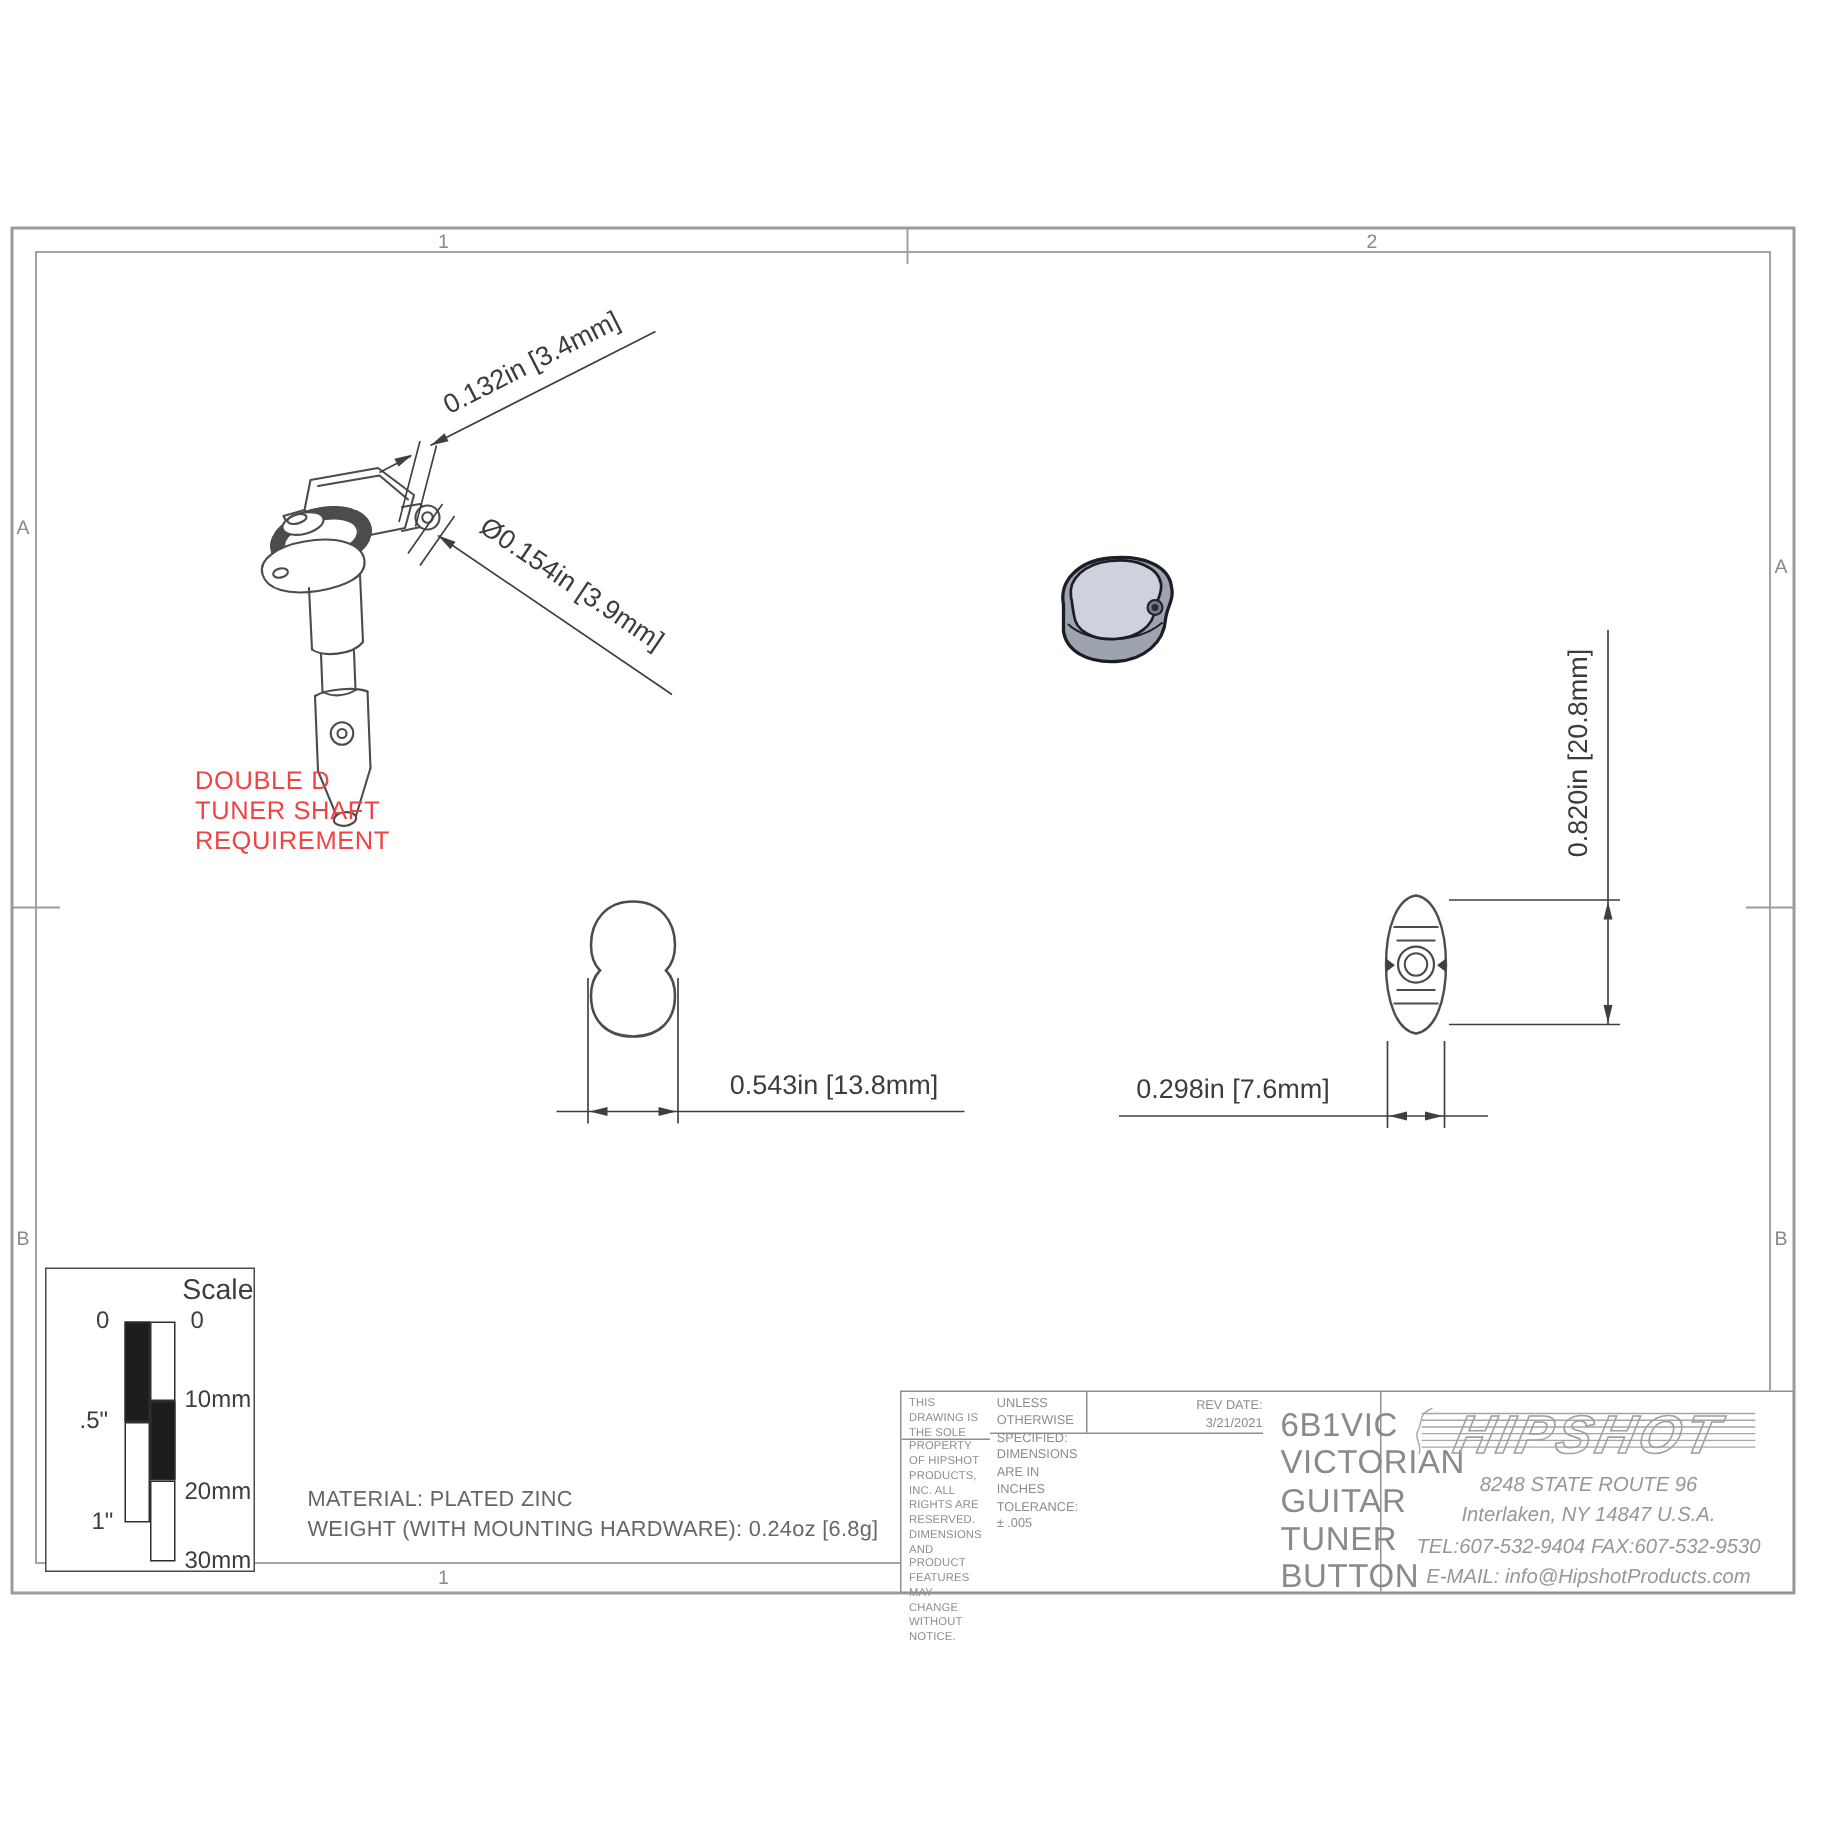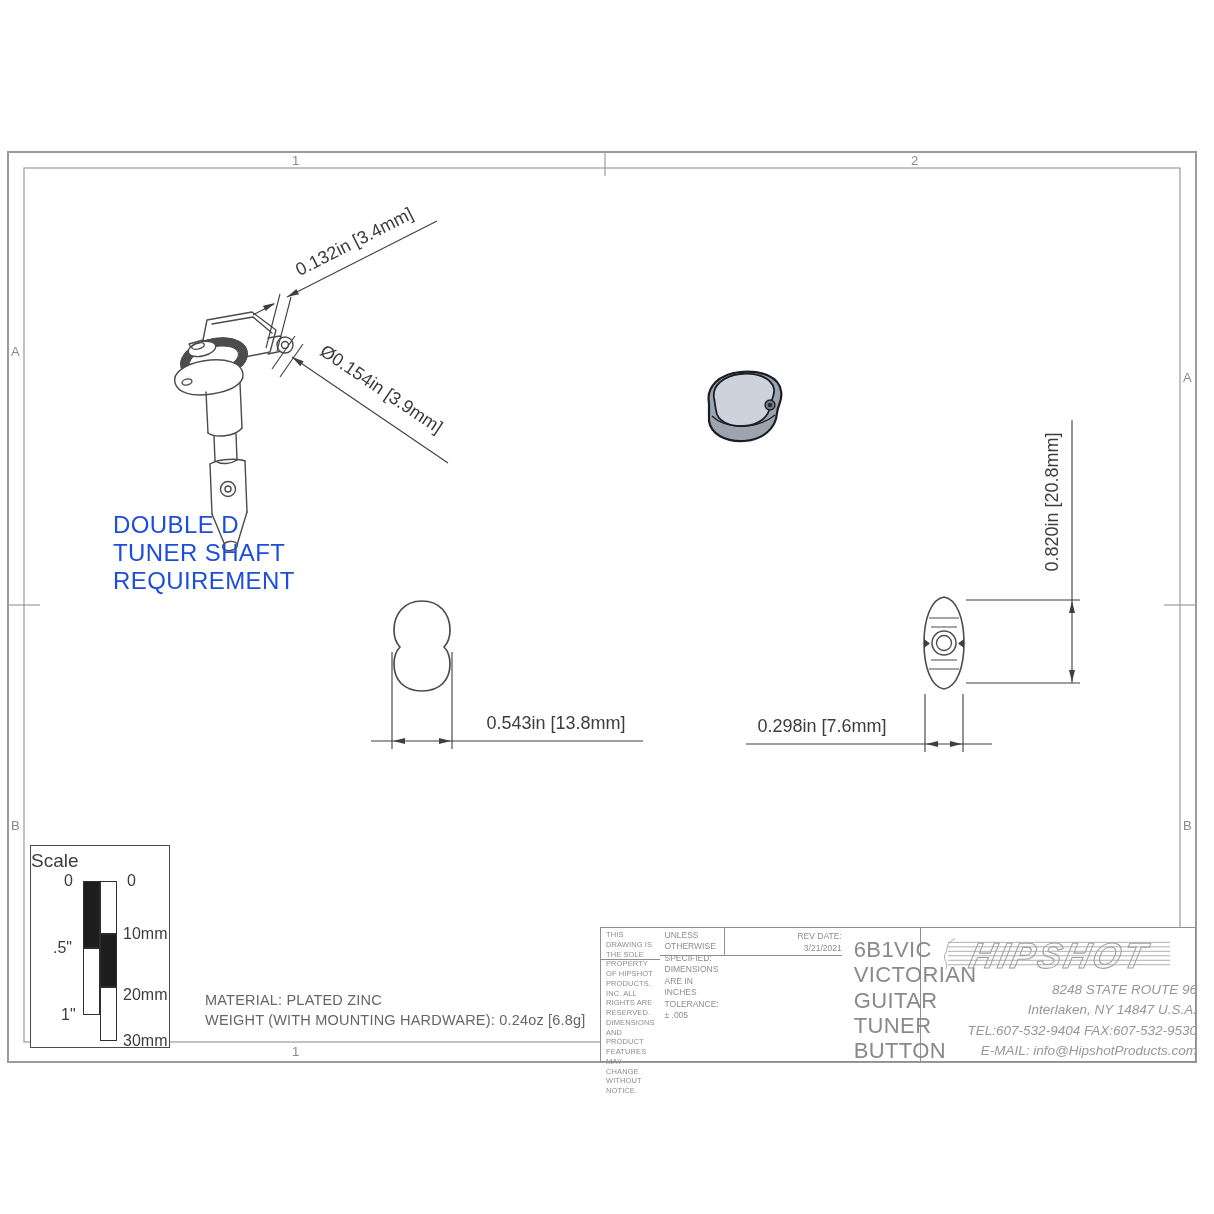--- a/index.html
+++ b/index.html
@@ -1,45 +1,45 @@
 <!DOCTYPE html>
 <html><head>
 <meta charset="utf-8">
 <style>
   html,body{margin:0;padding:0}
   body{width:1214px;height:1214px;background:#fff;position:relative;
        font-family:"Liberation Sans",sans-serif;overflow:hidden}
   .abs{position:absolute}
   svg.layer{position:absolute;left:0;top:0}
   .zone{position:absolute;font-size:13px;color:#8a8a8a}
-  .tuner-note{position:absolute;left:113px;top:511px;font-size:24px;color:#1d4ed8;
+  .tuner-note{position:absolute;left:130px;top:511px;font-size:17px;color:#ef4444;
               letter-spacing:.4px;line-height:1.17}
   .notes{position:absolute;left:205px;top:991px;font-size:14.5px;color:#666;line-height:1.35;
          letter-spacing:.2px}
   
   .scale-box{position:absolute;left:30px;top:845px;width:140px;height:203px;
              border:1.5px solid #4a4a4a;background:#fff;box-sizing:border-box}
-  .scale-title{position:absolute;left:0;top:4px;width:100%;text-align:left;
+  .scale-title{position:absolute;left:0;top:4px;width:100%;text-align:right;
                font-size:19px;color:#3d3d3d}
   .sb-label{position:absolute;font-size:16px;color:#3d3d3d;white-space:nowrap}
   .seg{position:absolute;box-sizing:border-box;border:1.2px solid #2e2e2e;background:#fff}
   .seg.black{background:#1d1d1d}
   
   .title-block{position:absolute;left:600px;top:927px;width:596px;height:135px;background:#fff;
                border:1px solid #8f8f8f;box-sizing:border-box;display:flex}
   .tb-left{width:320px;border-right:1px solid #8f8f8f;display:flex;flex-direction:row;box-sizing:border-box}
   .tb-disclaimer{height:32px;border-bottom:1px solid #8f8f8f;padding:2px 5px;box-sizing:border-box;
                  font-size:7.5px;line-height:1.3;color:#8d8d8d;letter-spacing:.1px}
   .tb-specrow{height:28px;border-bottom:1px solid #8f8f8f;display:flex;box-sizing:border-box}
   .tb-spec{flex:1;padding:2px 5px;font-size:8.5px;line-height:1.35;color:#8d8d8d;box-sizing:border-box}
   .tb-rev{width:118px;border-left:1px solid #8f8f8f;text-align:right;font-size:8.5px;
           color:#8d8d8d;padding-top:3px;line-height:1.4;box-sizing:border-box}
   .tb-part{flex:1;padding:9px 12px;font-size:22px;color:#8a8a8a;line-height:1.15;letter-spacing:.4px}
   .tb-right{flex:1;display:flex;flex-direction:column;box-sizing:border-box}
-  .tb-addr{text-align:right;font-style:italic;font-size:13.5px;color:#979797;line-height:1.5}
+  .tb-addr{text-align:center;font-style:italic;font-size:13.5px;color:#979797;line-height:1.5}
 </style>
 </head>
 <body>
 
 <div class="abs" style="left:0;top:0;width:1214px;height:1214px">
 
 <svg class="layer" width="1214" height="1214" viewBox="0 0 1214 1214">
 
   <g stroke="#9b9b9b" fill="none">
     <rect x="8" y="152" width="1188" height="910" stroke-width="2"></rect>

